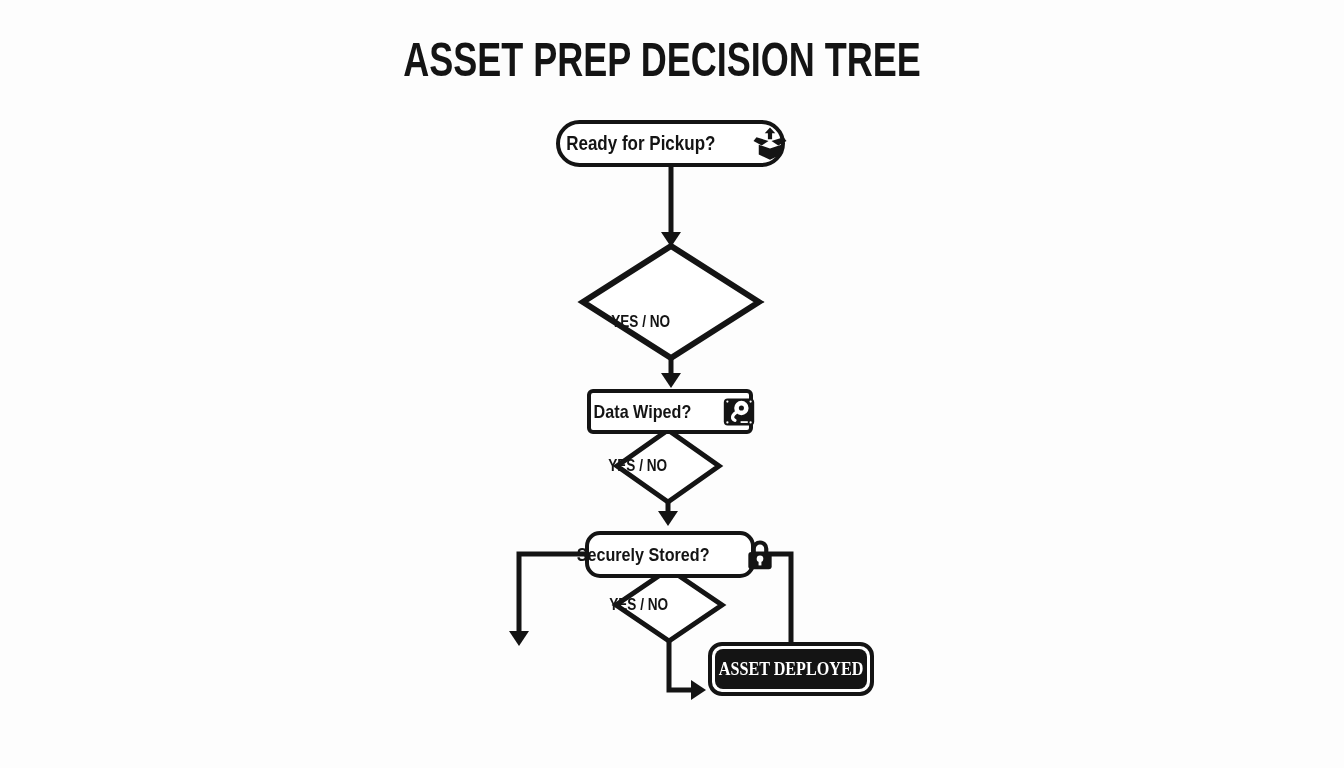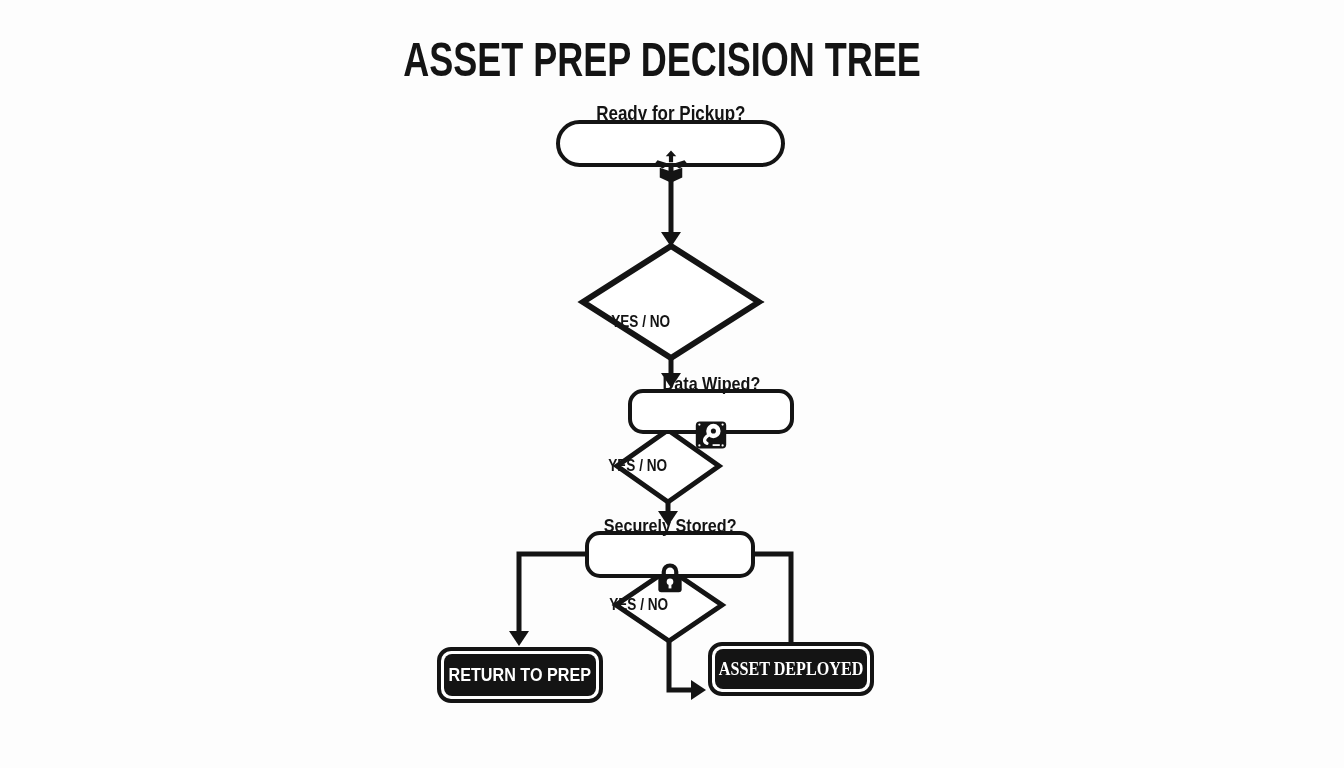--- a/index.html
+++ b/index.html
@@ -17,26 +17,26 @@
     text-align:center; font-size:48px; font-weight:700; line-height:1;
     letter-spacing:0; color:#141414; white-space:nowrap;
   }
   .cond { display:inline-block; transform:scaleX(0.85); transform-origin:50% 50%; white-space:nowrap; }
   .cond-tight { display:inline-block; transform:scaleX(0.75); transform-origin:50% 50%; white-space:nowrap; }
 
   .pill {
     position:absolute; box-sizing:border-box;
     background:#ffffff; border:4px solid #141414;
     display:flex; align-items:center; justify-content:center; gap:24px;
-    font-weight:700; font-size:20px; color:#141414;flex-direction:column;
+    font-weight:700; font-size:20px; color:#141414;
   }
   .pill .icon { flex:0 0 auto; display:flex; align-items:center; }
 
   .q1 { left:556px; top:120px; width:229px; height:47px; border-radius:26px; }
-  .q2 { left:587px; top:389px; width:166px; height:45px; border-radius:15px; font-size:19px;margin-left:41px; }
+  .q2 { left:587px; top:389px; width:166px; height:45px; border-radius:6px; font-size:19px; }
   .q3 { left:585px; top:531px; width:170px; height:47px; border-radius:15px; font-size:19px; }
 
   .diamond-label {
     position:absolute; width:130px; text-align:left;
     font-weight:700; font-size:16px; line-height:18px; color:#141414;
   }
   .dl1 { left:606px; top:313px; }
   .dl2 { left:603px; top:457px; }
   .dl3 { left:604px; top:596px; }
 
@@ -138,25 +138,20 @@
         <circle cx="18" cy="24.5" r="4" fill="#ffffff"></circle>
         <rect x="16.3" y="26" width="3.4" height="6.5" fill="#ffffff"></rect>
       </svg>
     </span>
   </div>
 
   <div class="diamond-label dl3">
     <span class="cond">YES / NO</span>
   </div>
 
-  <div class="terminal t-return">
-    <div class="terminal-inner">
-      <span class="cond">RETURN TO PREP</span>
-    </div>
-  </div>
 
   <div class="terminal t-deploy">
     <div class="terminal-inner">
       <span class="cond">ASSET DEPLOYED</span>
     </div>
   </div>
 
 </div>
 
 </body></html>

